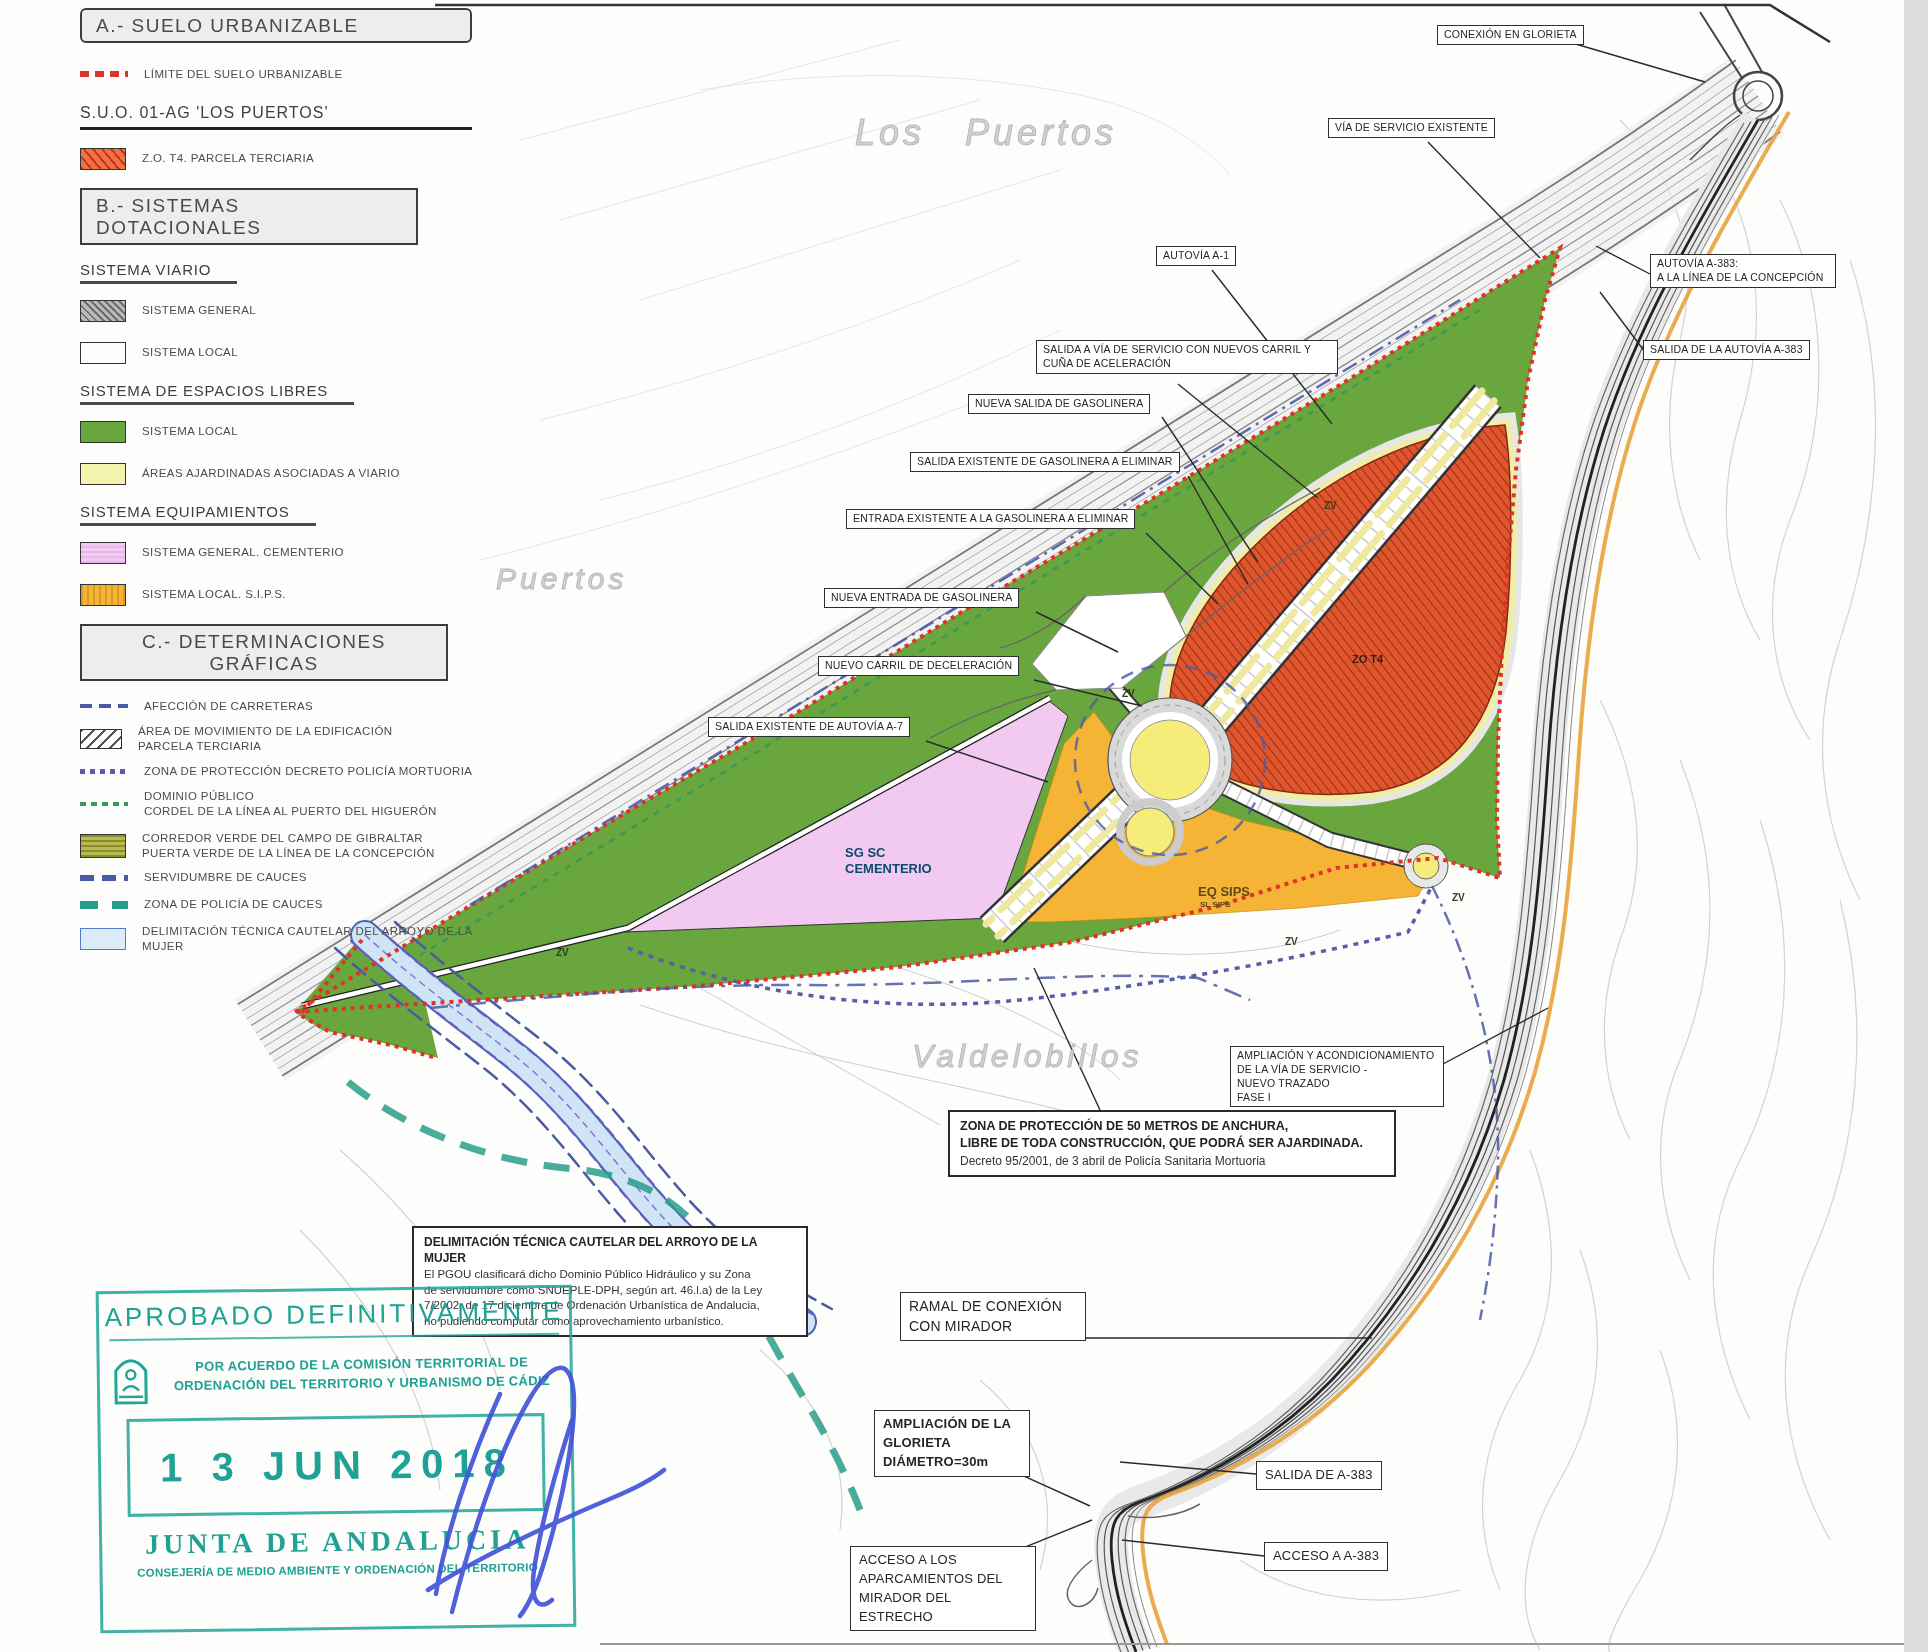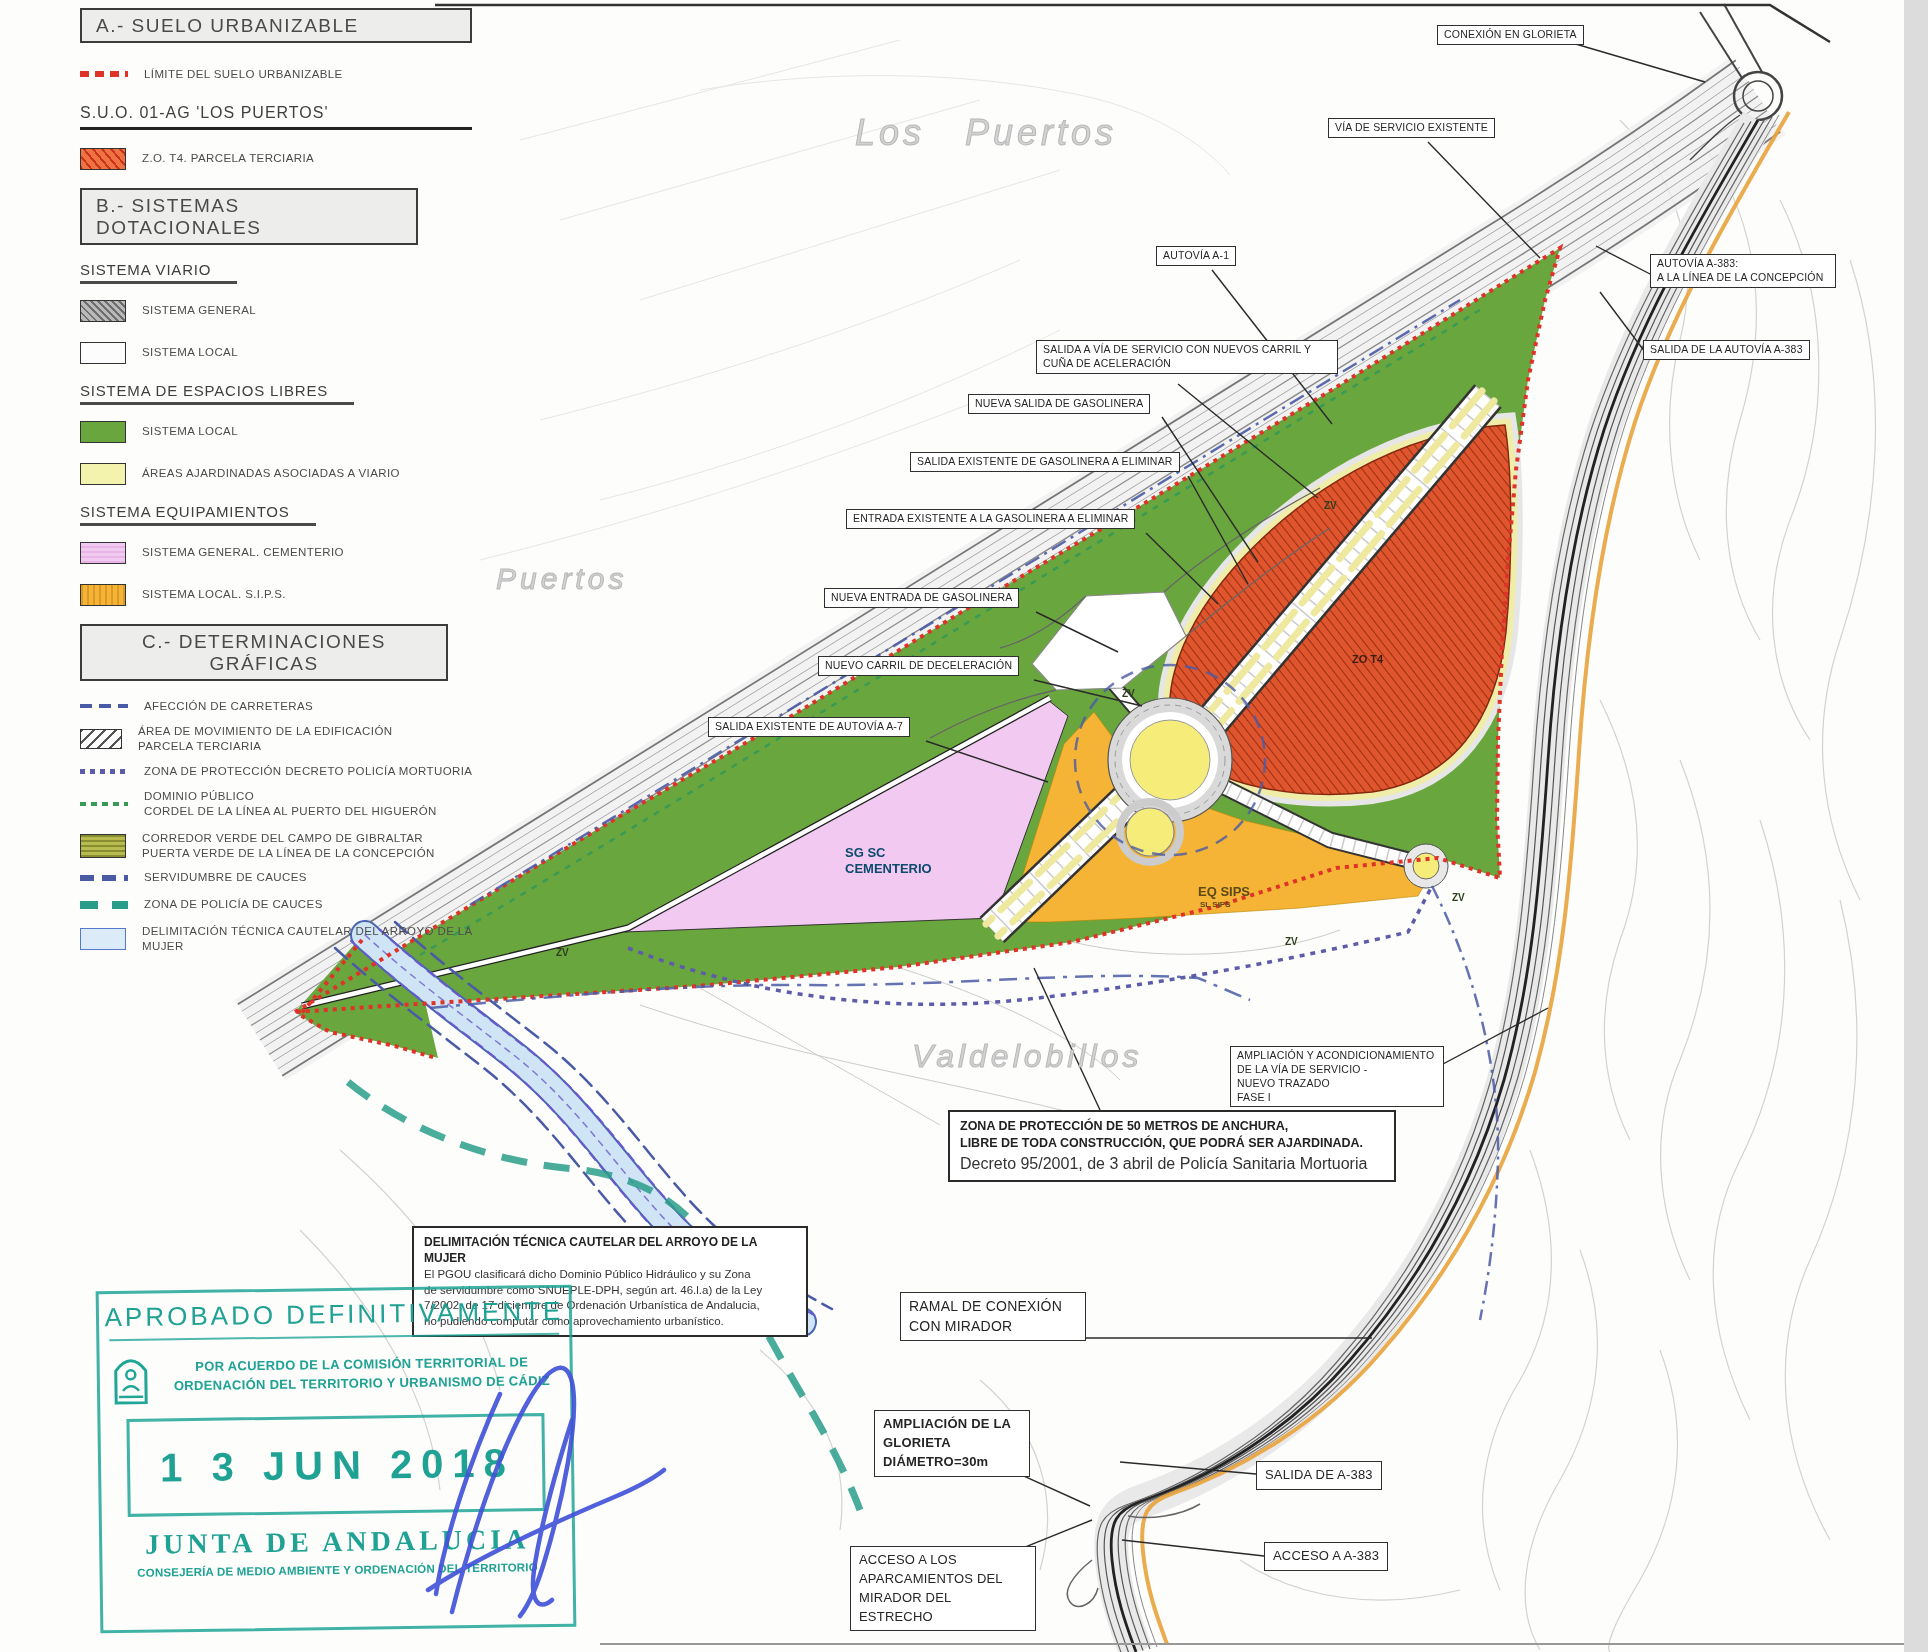--- a/index.html
+++ b/index.html
@@ -6,21 +6,21 @@
   #canvas{position:relative;width:1928px;height:1652px;background:#fdfdfc;overflow:hidden;
           font-family:"Liberation Sans",sans-serif;}
   svg{display:block;}
   #map-art{position:absolute;left:0;top:0;z-index:0;}
   #sig-art{position:absolute;left:0;top:0;z-index:6;pointer-events:none;}
 
   
   #legend{position:absolute;left:80px;top:8px;width:402px;z-index:4;}
   .ltitle{background:#ededec;border:2px solid #3c3c3c;color:#4a4a4a;font-size:19px;
           letter-spacing:1.5px;padding:5px 14px 4px;font-weight:500;}
-  .ltitle.w1{width:360px;} .ltitle.w2{width:306px;} .ltitle.w3{width:336px;}
+  .ltitle.w1{width:360px;border-radius:6px;} .ltitle.w2{width:306px;} .ltitle.w3{width:336px;}
   .lrow{display:flex;align-items:center;gap:16px;}
   .lhead{font-size:15px;color:#3f3f3f;letter-spacing:.8px;font-weight:500;
          border-bottom:3px solid #4a4a4a;display:inline-block;padding:0 26px 3px 0;}
   .lsub{font-size:16px;color:#3f3f3f;letter-spacing:1px;font-weight:500;
         border-bottom:3px solid #222;display:block;padding:0 0 5px 0;width:392px;}
   .llab{font-size:11.5px;color:#4c4c4c;letter-spacing:.4px;white-space:pre-line;line-height:1.3;}
   .sw{flex:0 0 auto;}
   .sw-rect{width:44px;height:20px;border:1.6px solid #333;}
   .orangehatch{background:#ef7342 repeating-linear-gradient(50deg,rgba(190,30,15,.75) 0 2px,rgba(0,0,0,0) 2px 7px);}
   .greyhatch{background:#b9b9b9 repeating-linear-gradient(45deg,#6f6f6f 0 2px,rgba(0,0,0,0) 2px 5px);}
@@ -40,21 +40,21 @@
   .dashblue2{height:6px;background:repeating-linear-gradient(90deg,#4a5ba6 0 14px,rgba(0,0,0,0) 14px 22px);}
   .dashteal{height:8px;background:repeating-linear-gradient(90deg,#2a9d8a 0 18px,rgba(0,0,0,0) 18px 32px);}
 
   
   .co{position:absolute;background:#fff;border:1.5px solid #2f2f2f;padding:2px 6px;
       font-size:10.5px;color:#262626;letter-spacing:.2px;white-space:pre-line;line-height:1.32;z-index:3;}
   .co.big{font-size:14px;line-height:1.4;padding:4px 8px;}
   .co.mid{font-size:13px;line-height:1.45;padding:4px 8px;}
   .note{position:absolute;background:#fff;border:2px solid #2a2a2a;padding:6px 10px;z-index:3;}
   .note-title{font-size:12.5px;font-weight:600;color:#222;white-space:pre-line;line-height:1.35;}
-  .note-body{font-size:16px;color:#333;white-space:pre-line;line-height:1.35;margin-top:1px;}
+  .note-body{font-size:12px;color:#333;white-space:pre-line;line-height:1.35;margin-top:1px;}
   .place{position:absolute;font-style:italic;color:#d2d2d2;-webkit-text-stroke:1px #b8b8b8;
          letter-spacing:4px;z-index:2;}
   .zlab{position:absolute;color:#4a4a4a;font-weight:600;white-space:pre-line;z-index:2;line-height:1.25;}
 
   
   #stamp{position:absolute;left:98px;top:1288px;width:470px;height:336px;z-index:5;
          border:3px solid rgba(32,166,150,.85);color:#1fa294;transform:rotate(-0.8deg);}
   #stamp .s1{font-size:26px;letter-spacing:3px;text-align:center;margin-top:8px;font-weight:500;}
   #stamp .rule{border-top:2px solid rgba(32,166,150,.8);margin:6px 10px 4px;}
   #stamp .midrow{display:flex;align-items:center;gap:8px;padding:0 8px;}

